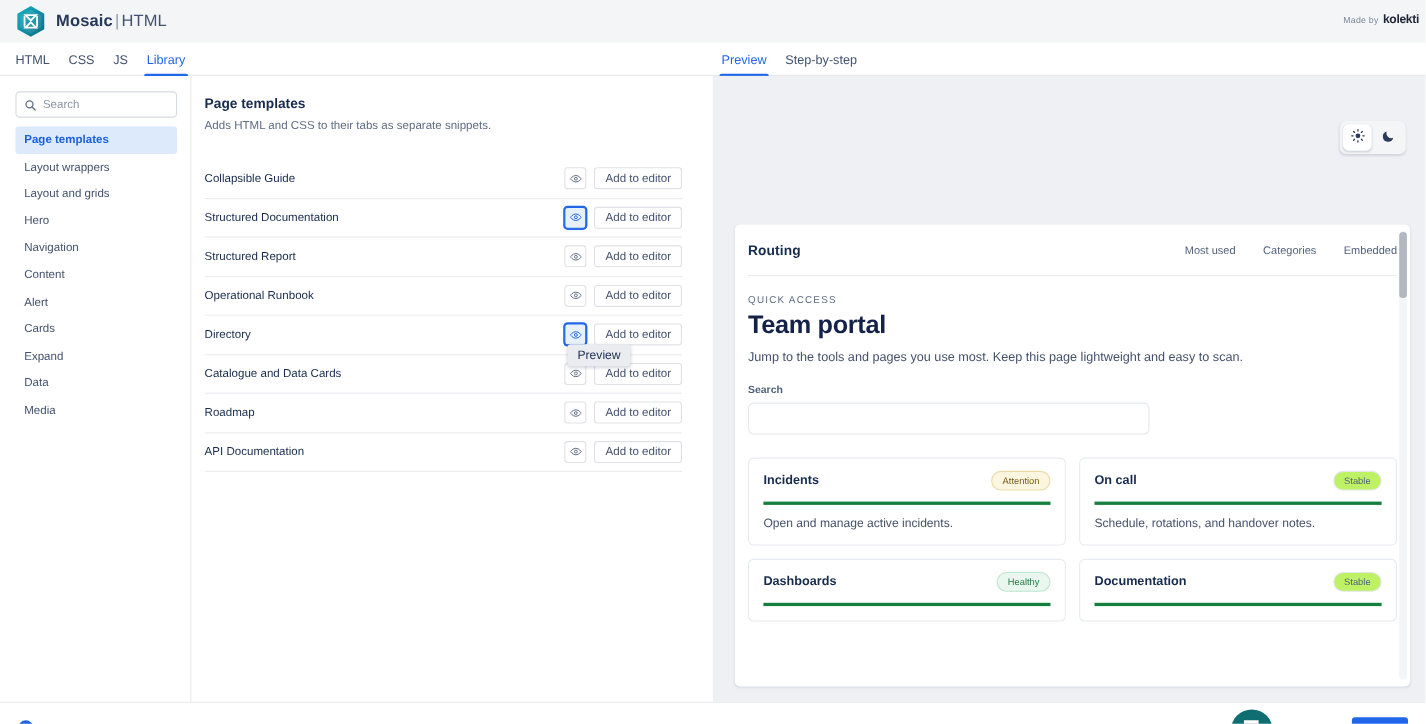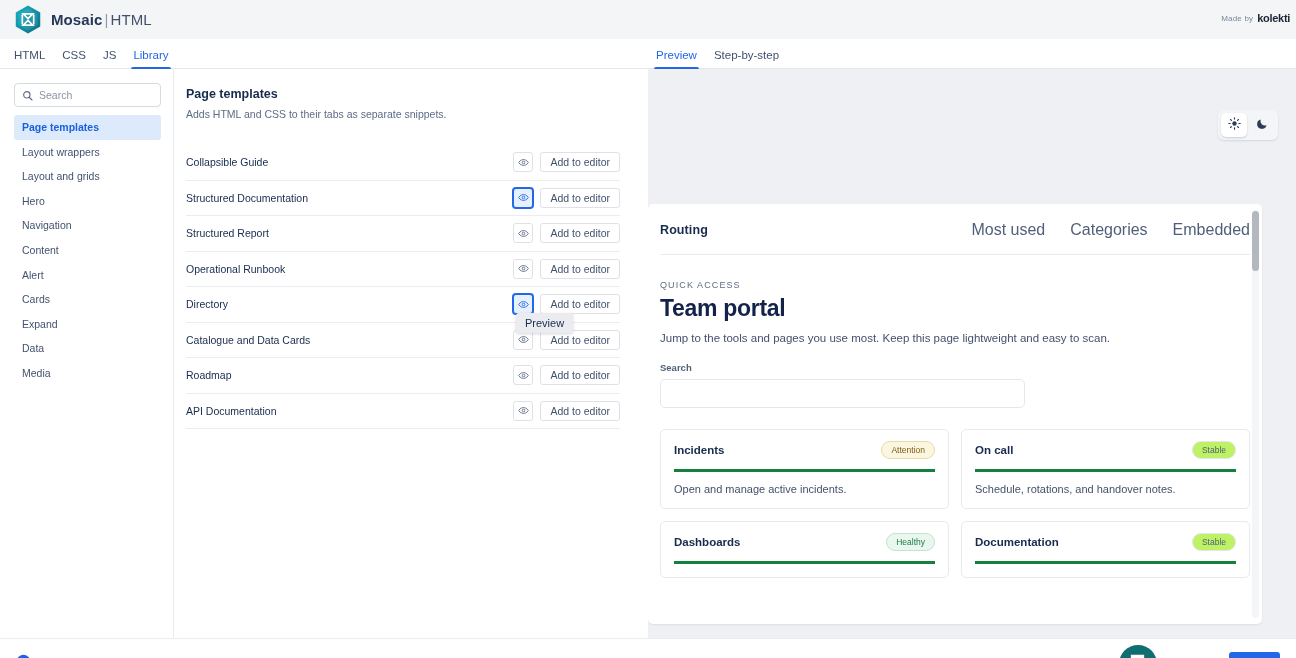--- a/index.html
+++ b/index.html
@@ -140,21 +140,21 @@
     box-shadow: 0 1px 2px rgba(9,30,66,.12);
   }
   .theme-btn {
     width: 26px; height: 24px; border-radius: 5px; border: 0;
     background: transparent; display: flex; align-items: center; justify-content: center;
     cursor: pointer; padding: 0;
   }
   .theme-btn.active { background: #fff; box-shadow: 0 1px 2px rgba(9,30,66,.18); }
 
   .preview-frame {
-    position: absolute; left: 0; top: 135px;
+    position: absolute; left: 20px; top: 135px;
     width: 614px; height: 420px;
     background: #fff; border-radius: 5px;
     box-shadow: 0 1px 2px rgba(9,30,66,.08);
     overflow: hidden;
   }
   .pv-scrolltrack {
     position: absolute; right: 3px; top: 6px; bottom: 6px; width: 7px;
     background: #f4f5f7; border-radius: 4px;
   }
   .pv-scrollthumb {
@@ -163,25 +163,25 @@
   }
 
   .pv-inner { padding: 0 12px 0 12px; height: 100%; }
   .pv-topnav {
     display: flex; align-items: center; justify-content: space-between;
     border-bottom: 1px solid #e9ebef;
     padding: 17px 0 15px 0;
   }
   .pv-brand { font-size: 12.5px; font-weight: 700; color: #172b4d; letter-spacing: .1px; }
   .pv-links { display: flex; gap: 25px; }
-  .pv-links a { font-size: 16px; color: #505f79; text-decoration: none; cursor: pointer; }
+  .pv-links a { font-size: 10px; color: #505f79; text-decoration: none; cursor: pointer; }
 
   .pv-eyebrow {
     font-size: 9px; letter-spacing: 1.1px; color: #5e6c84;
-    margin: 25px 0 5px 0; text-transform: uppercase;
+    margin: 16px 0 5px 0; text-transform: uppercase;
   }
   .pv-h1 {
     font-size: 23px; font-weight: 700; color: #14224a;
     margin: 0 0 10px 0; letter-spacing: -.3px;
   }
   .pv-lede { font-size: 11.5px; color: #44516b; margin: 0 0 18px 0; }
 
   .pv-field-label { font-size: 9.5px; color: #505f79; margin-bottom: 6px; font-weight: 700; }
   .pv-search {
     width: 365px; height: 29px; border: 1px solid #e4e7ec;

